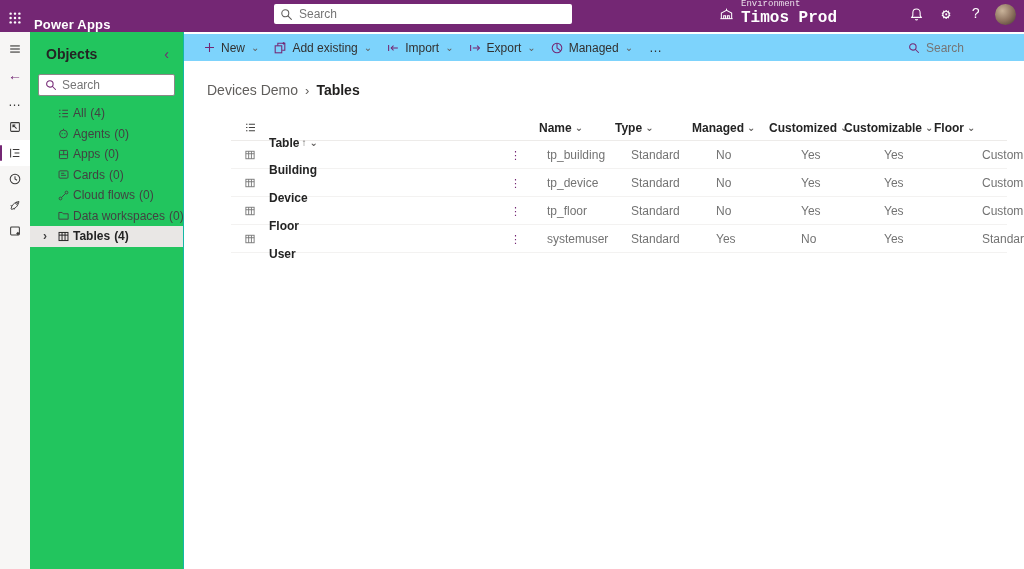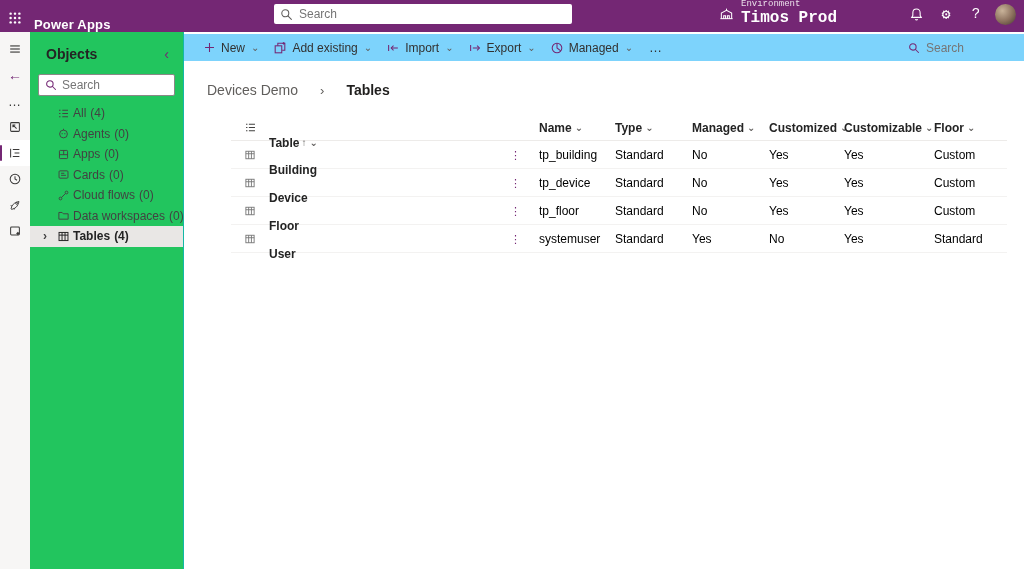--- a/index.html
+++ b/index.html
@@ -51,42 +51,42 @@
   
   .main { flex:1; display:flex; flex-direction:column; background:#fff; }
   .commandbar { height:27px; margin-top:2px; background:#7dd3fc; display:flex; align-items:center; padding:0 8px 0 12px; }
   .cmd { display:flex; align-items:center; gap:5px; padding:0 7px; height:27px; cursor:pointer; color:#323130; white-space:nowrap; }
   .cmd .chev { color:#605e5c; font-size:10px; margin-left:1px; }
   .cmd-more { padding:0 9px; font-size:13px; letter-spacing:1px; color:#323130; cursor:pointer; }
   .cmd-search { margin-left:auto; display:flex; align-items:center; width:112px; height:22px; padding:0 4px; }
   .cmd-search input { border:none; outline:none; background:transparent; width:80px; margin-left:6px; font-size:12px; font-family:inherit; color:#323130; }
 
   .content { flex:1; }
-  .breadcrumb { margin:21px 0 0 23px; font-size:14px; display:flex; align-items:center; gap:22px; }
+  .breadcrumb { margin:21px 0 0 23px; font-size:14px; display:flex; align-items:center; gap:7px; }
   .bc-parent { color:#605e5c; cursor:pointer; }
   .bc-sep { color:#605e5c; font-size:13px; }
   .bc-current { color:#201f1e; font-weight:700; cursor:pointer; }
 
   
   .grid { margin:17px 16px 0 47px; width:776px; }
   .g-row { display:flex; align-items:center; }
   .g-head { height:26px; border-bottom:1px solid #edebe9; font-weight:700; color:#242424; }
   .g-body { height:28px; border-bottom:1px solid #f3f2f1; }
   .c-icon { width:38px; display:flex; align-items:center; justify-content:center; flex:none; }
   .c-table { width:241px; flex:none; display:flex; align-items:flex-start; gap:4px;margin-top:30px; }
   .c-dots { width:29px; flex:none; text-align:left; }
   .c-name { width:76px; flex:none; }
   .c-type { width:77px; flex:none; }
   .c-managed { width:77px; flex:none; }
   .c-customized { width:75px; flex:none; }
   .c-customizable { width:90px; flex:none; }
   .c-tags { width:73px; flex:none; }
   .hchev { color:#605e5c; font-size:10px; margin-left:3px; }
   .sort-asc { color:#605e5c; font-size:10px; margin-left:2px; }
-  .cell { color:#000000; }
+  .cell { color:#737373;margin-left:8px; }
   .row-name { font-weight:700; color:#242424; cursor:pointer; }
   .dots { color:#742774; font-size:11px; cursor:pointer; line-height:1; }
   .hcell-wrap { display:flex; align-items:center; cursor:pointer; }
 </style>
 </head>
 <body>
 
 <div class="topbar">
   <div class="waffle">
     <svg width="14" height="14" viewBox="0 0 16 16">

